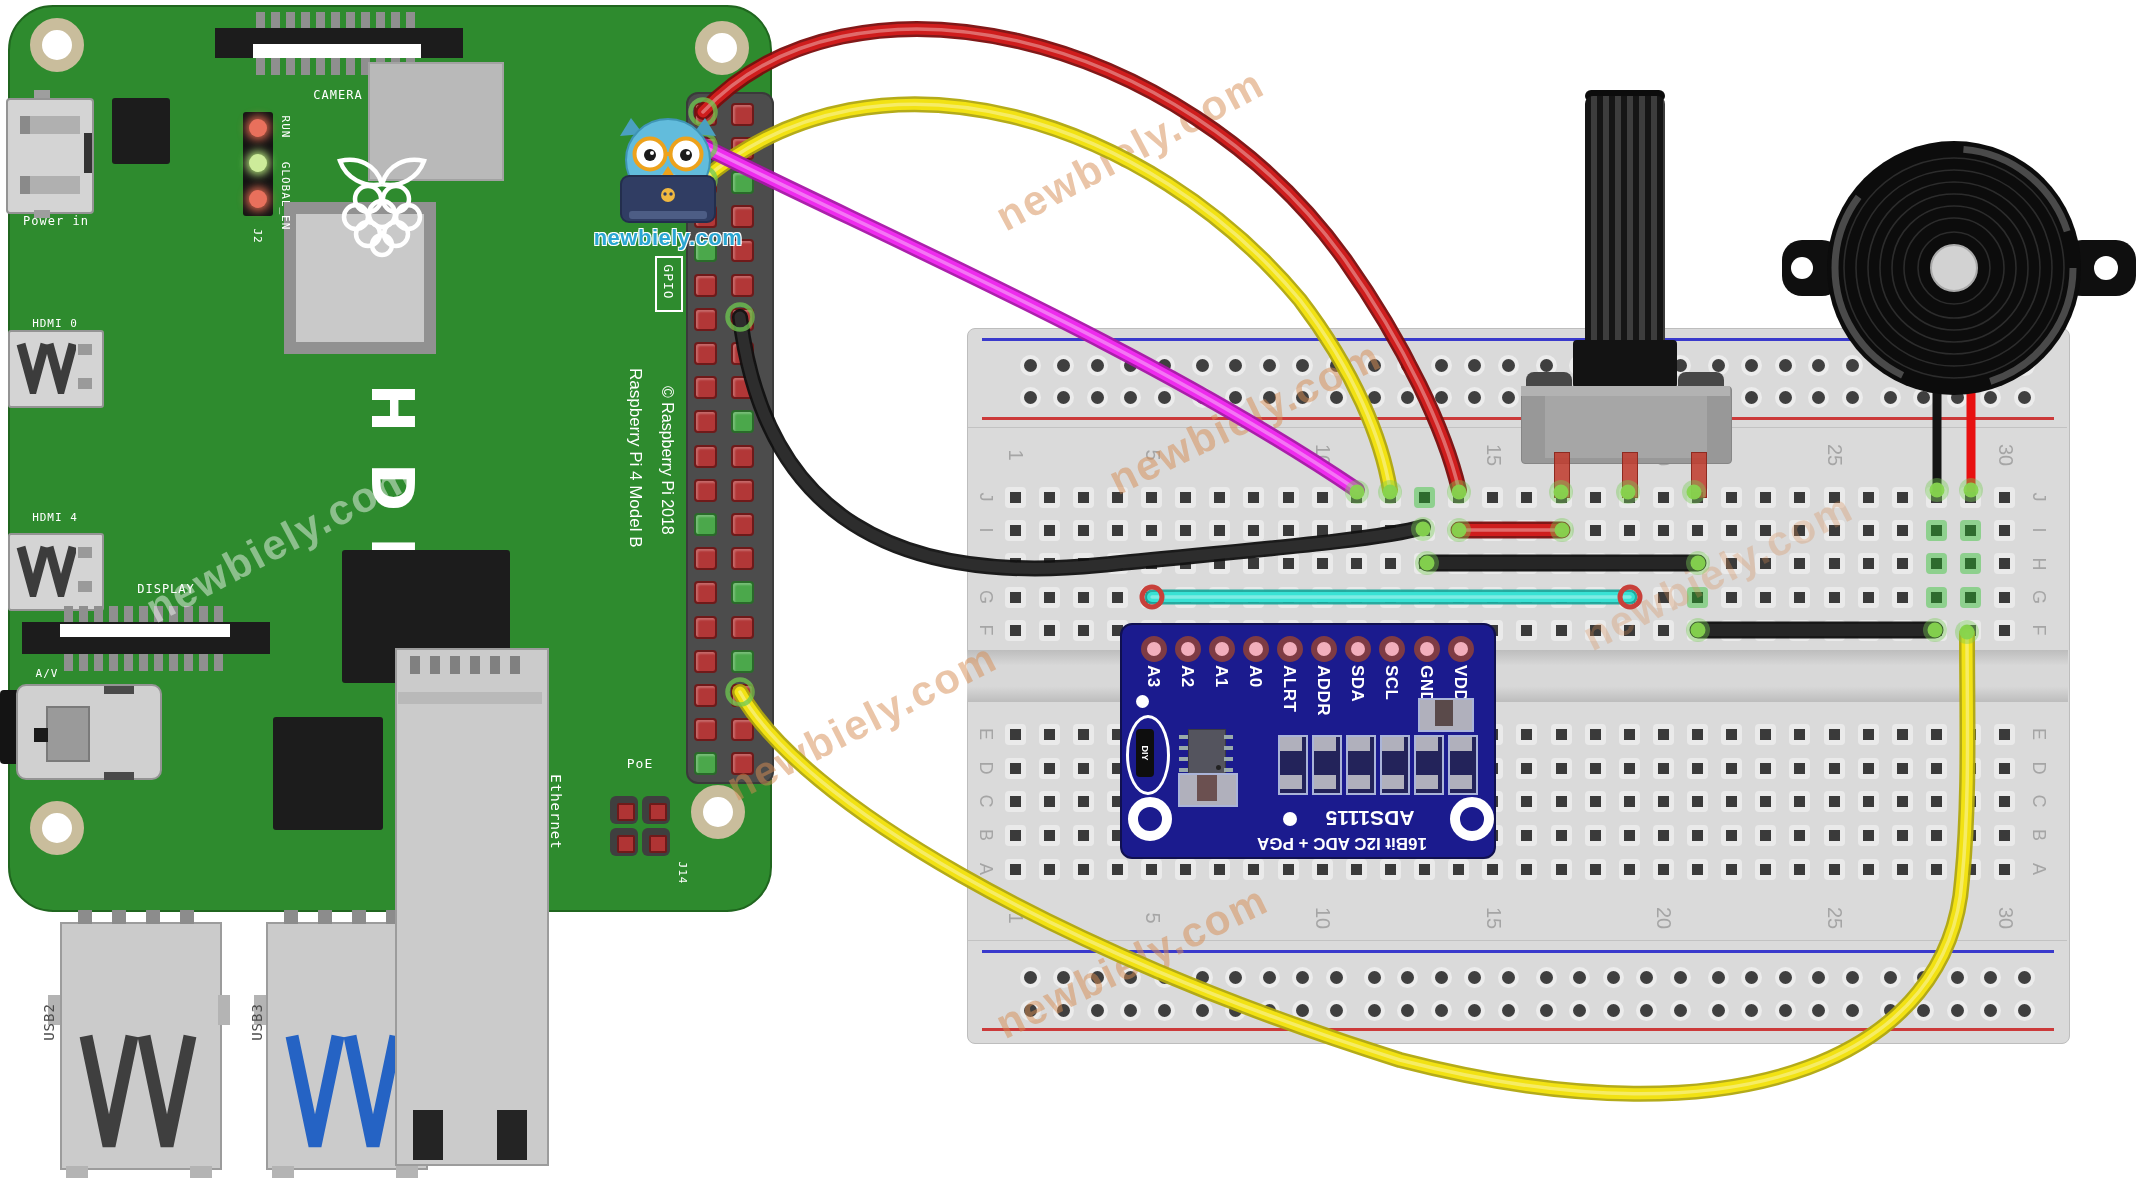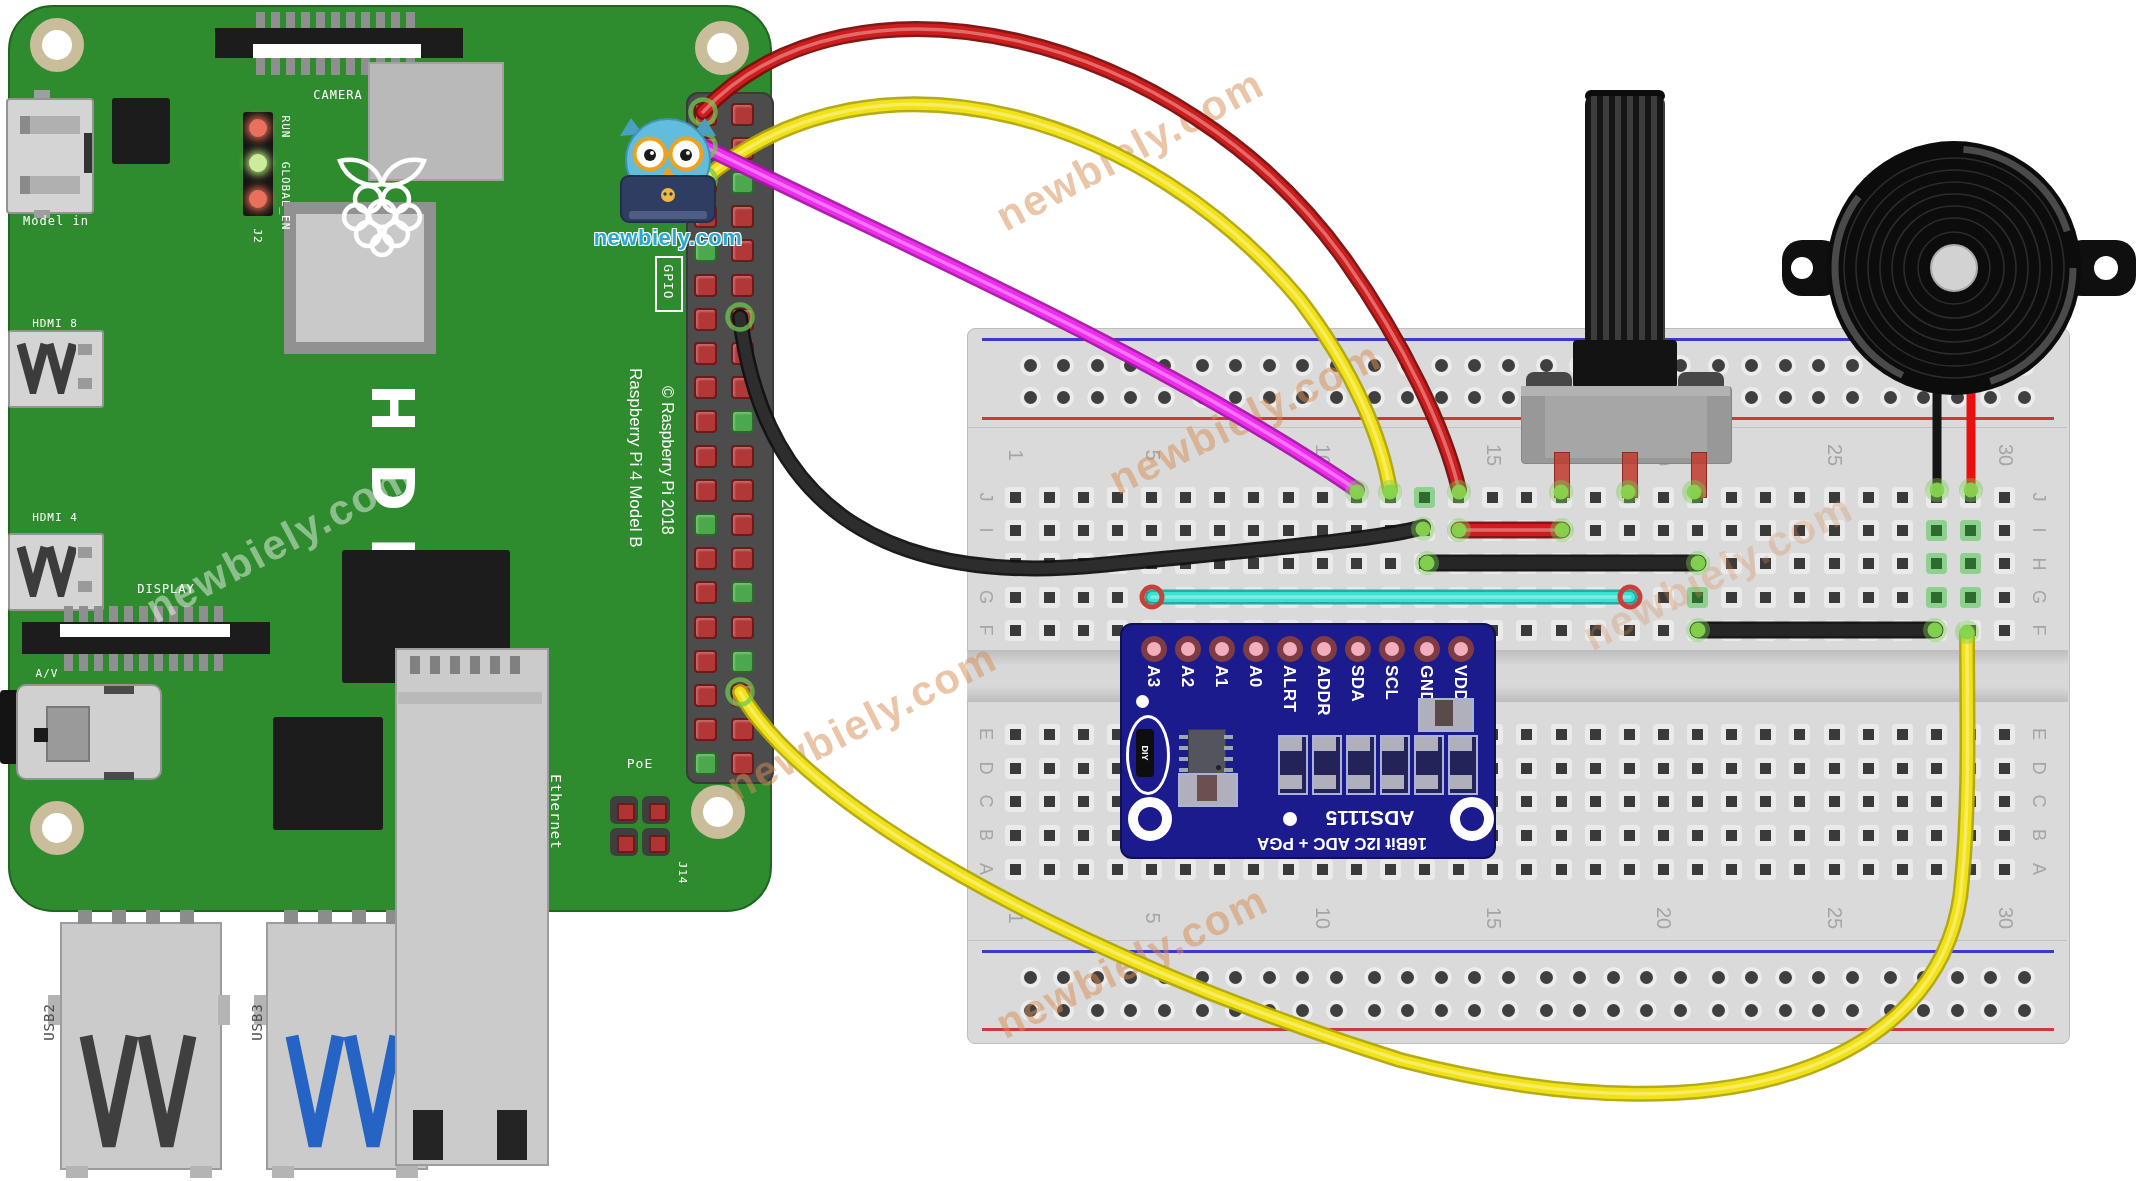--- a/index.html
+++ b/index.html
@@ -231,22 +231,22 @@
       <div style="position: absolute; left: 450px; top: 656px; width: 10px; height: 18px; background: rgb(128, 128, 128);"></div>
       <div style="position: absolute; left: 470px; top: 656px; width: 10px; height: 18px; background: rgb(128, 128, 128);"></div>
       <div style="position: absolute; left: 490px; top: 656px; width: 10px; height: 18px; background: rgb(128, 128, 128);"></div>
       <div style="position: absolute; left: 510px; top: 656px; width: 10px; height: 18px; background: rgb(128, 128, 128);"></div>
       <div style="position: absolute; left: 398px; top: 692px; width: 144px; height: 12px; background: rgb(185, 185, 185);"></div>
       <div style="position: absolute; left: 413px; top: 1110px; width: 30px; height: 50px; background: rgb(36, 36, 36);"></div>
       <div style="position: absolute; left: 497px; top: 1110px; width: 30px; height: 50px; background: rgb(36, 36, 36);"></div>
     </div>
 
   <span class="silk cc" id="lbl-display">CAMERA</span>
-  <span class="silk cc" id="lbl-power">Model in</span>
-  <span class="silk cc" id="lbl-hdmi0">HDMI 8</span>
+  <span class="silk cc" id="lbl-power">Power in</span>
+  <span class="silk cc" id="lbl-hdmi0">HDMI 0</span>
   <span class="silk cc" id="lbl-hdmi1">HDMI 4</span>
   <span class="silk cc" id="lbl-camera">DISPLAY</span>
   <span class="silk cc" id="lbl-av">A/V</span>
   <span class="silk cc90" id="lbl-run">RUN</span>
   <span class="silk cc90" id="lbl-gen">GLOBAL_EN</span>
   <span class="silk cc90" id="lbl-j2">J2</span>
   <div id="gpio-box"></div>
   <span class="silk cc90" id="lbl-gpio">GPIO</span>
   <span class="silk" id="lbl-cr1">Raspberry Pi 4 Model B</span>
   <span class="silk" id="lbl-cr2">© Raspberry Pi 2018</span>

